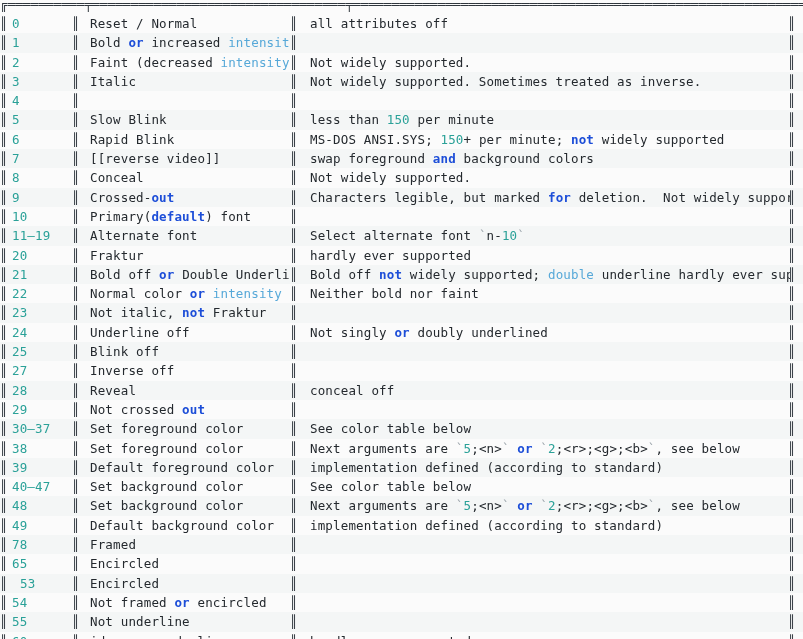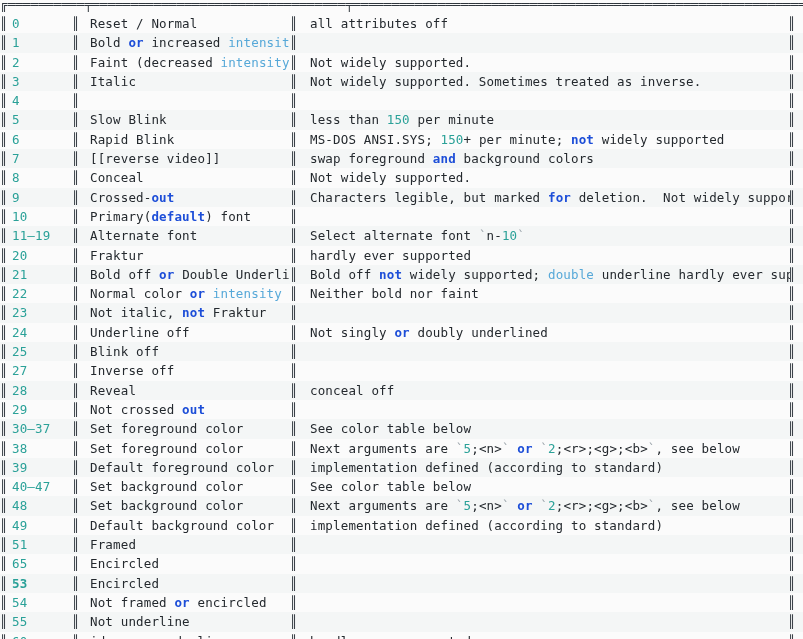--- a/index.html
+++ b/index.html
@@ -125,22 +125,22 @@
       <div class="row stripe"><span class="cell bar bar-0" style="left: 0px;">║</span><span class="cell c-code" style="left: 12px;"><span class="num">25</span></span><span class="cell bar bar-1">║</span><span class="cell c-desc"><span class="txt">Blink off</span></span><span class="cell bar bar-2">║</span><span class="cell c-note"></span><span class="cell bar bar-3">║</span></div>
       <div class="row"><span class="cell bar bar-0" style="left: 0px;">║</span><span class="cell c-code" style="left: 12px;"><span class="num">27</span></span><span class="cell bar bar-1">║</span><span class="cell c-desc"><span class="txt">Inverse off</span></span><span class="cell bar bar-2">║</span><span class="cell c-note"></span><span class="cell bar bar-3">║</span></div>
       <div class="row stripe"><span class="cell bar bar-0" style="left: 0px;">║</span><span class="cell c-code" style="left: 12px;"><span class="num">28</span></span><span class="cell bar bar-1">║</span><span class="cell c-desc"><span class="txt">Reveal</span></span><span class="cell bar bar-2">║</span><span class="cell c-note"><span class="txt">conceal off</span></span><span class="cell bar bar-3">║</span></div>
       <div class="row"><span class="cell bar bar-0" style="left: 0px;">║</span><span class="cell c-code" style="left: 12px;"><span class="num">29</span></span><span class="cell bar bar-1">║</span><span class="cell c-desc"><span class="txt">Not crossed </span><span class="kw">out</span></span><span class="cell bar bar-2">║</span><span class="cell c-note"></span><span class="cell bar bar-3">║</span></div>
       <div class="row stripe"><span class="cell bar bar-0" style="left: 0px;">║</span><span class="cell c-code" style="left: 12px;"><span class="num">30–37</span></span><span class="cell bar bar-1">║</span><span class="cell c-desc"><span class="txt">Set foreground color</span></span><span class="cell bar bar-2">║</span><span class="cell c-note"><span class="txt">See color table below</span></span><span class="cell bar bar-3">║</span></div>
       <div class="row"><span class="cell bar bar-0" style="left: 0px;">║</span><span class="cell c-code" style="left: 12px;"><span class="num">38</span></span><span class="cell bar bar-1">║</span><span class="cell c-desc"><span class="txt">Set foreground color</span></span><span class="cell bar bar-2">║</span><span class="cell c-note"><span class="txt">Next arguments are </span><span class="tick">`</span><span class="num">5</span><span class="txt">;&lt;n&gt;</span><span class="tick">`</span><span class="txt"> </span><span class="kw">or</span><span class="txt"> </span><span class="tick">`</span><span class="num">2</span><span class="txt">;&lt;r&gt;;&lt;g&gt;;&lt;b&gt;</span><span class="tick">`</span><span class="txt">, see below</span></span><span class="cell bar bar-3">║</span></div>
       <div class="row stripe"><span class="cell bar bar-0" style="left: 0px;">║</span><span class="cell c-code" style="left: 12px;"><span class="num">39</span></span><span class="cell bar bar-1">║</span><span class="cell c-desc"><span class="txt">Default foreground color</span></span><span class="cell bar bar-2">║</span><span class="cell c-note"><span class="txt">implementation defined (according to standard)</span></span><span class="cell bar bar-3">║</span></div>
       <div class="row"><span class="cell bar bar-0" style="left: 0px;">║</span><span class="cell c-code" style="left: 12px;"><span class="num">40–47</span></span><span class="cell bar bar-1">║</span><span class="cell c-desc"><span class="txt">Set background color</span></span><span class="cell bar bar-2">║</span><span class="cell c-note"><span class="txt">See color table below</span></span><span class="cell bar bar-3">║</span></div>
       <div class="row stripe"><span class="cell bar bar-0" style="left: 0px;">║</span><span class="cell c-code" style="left: 12px;"><span class="num">48</span></span><span class="cell bar bar-1">║</span><span class="cell c-desc"><span class="txt">Set background color</span></span><span class="cell bar bar-2">║</span><span class="cell c-note"><span class="txt">Next arguments are </span><span class="tick">`</span><span class="num">5</span><span class="txt">;&lt;n&gt;</span><span class="tick">`</span><span class="txt"> </span><span class="kw">or</span><span class="txt"> </span><span class="tick">`</span><span class="num">2</span><span class="txt">;&lt;r&gt;;&lt;g&gt;;&lt;b&gt;</span><span class="tick">`</span><span class="txt">, see below</span></span><span class="cell bar bar-3">║</span></div>
       <div class="row"><span class="cell bar bar-0" style="left: 0px;">║</span><span class="cell c-code" style="left: 12px;"><span class="num">49</span></span><span class="cell bar bar-1">║</span><span class="cell c-desc"><span class="txt">Default background color</span></span><span class="cell bar bar-2">║</span><span class="cell c-note"><span class="txt">implementation defined (according to standard)</span></span><span class="cell bar bar-3">║</span></div>
-      <div class="row stripe"><span class="cell bar bar-0" style="left: 0px;">║</span><span class="cell c-code" style="left: 12px;"><span class="num">51</span></span><span class="cell bar bar-1">║</span><span class="cell c-desc"><span class="txt">Framed</span></span><span class="cell bar bar-2">║</span><span class="cell c-note"></span><span class="cell bar bar-3">║</span></div>
+      <div class="row stripe"><span class="cell bar bar-0" style="left: 0px;">║</span><span class="cell c-code" style="left: 12px;"><span class="num">78</span></span><span class="cell bar bar-1">║</span><span class="cell c-desc"><span class="txt">Framed</span></span><span class="cell bar bar-2">║</span><span class="cell c-note"></span><span class="cell bar bar-3">║</span></div>
       <div class="row"><span class="cell bar bar-0" style="left: 0px;">║</span><span class="cell c-code" style="left: 12px;"><span class="num">65</span></span><span class="cell bar bar-1">║</span><span class="cell c-desc"><span class="txt">Encircled</span></span><span class="cell bar bar-2">║</span><span class="cell c-note"></span><span class="cell bar bar-3">║</span></div>
-      <div class="row stripe"><span class="cell bar bar-0" style="left: 0px;">║</span><span class="cell c-code" style="left: 12px; font-weight: bold;"><span class="num">53</span></span><span class="cell bar bar-1">║</span><span class="cell c-desc"><span class="txt">Encircled</span></span><span class="cell bar bar-2">║</span><span class="cell c-note"></span><span class="cell bar bar-3">║</span></div>
+      <div class="row stripe"><span class="cell bar bar-0" style="left: 0px;">║</span><span class="cell c-code" style="left: 20px;"><span class="num">53</span></span><span class="cell bar bar-1">║</span><span class="cell c-desc"><span class="txt">Encircled</span></span><span class="cell bar bar-2">║</span><span class="cell c-note"></span><span class="cell bar bar-3">║</span></div>
       <div class="row"><span class="cell bar bar-0" style="left: 0px;">║</span><span class="cell c-code" style="left: 12px;"><span class="num">54</span></span><span class="cell bar bar-1">║</span><span class="cell c-desc"><span class="txt">Not framed </span><span class="kw">or</span><span class="txt"> encircled</span></span><span class="cell bar bar-2">║</span><span class="cell c-note"></span><span class="cell bar bar-3">║</span></div>
       <div class="row stripe"><span class="cell bar bar-0" style="left: 0px;">║</span><span class="cell c-code" style="left: 12px;"><span class="num">55</span></span><span class="cell bar bar-1">║</span><span class="cell c-desc"><span class="txt">Not underline</span></span><span class="cell bar bar-2">║</span><span class="cell c-note"></span><span class="cell bar bar-3">║</span></div>
       <div class="row"><span class="cell bar bar-0" style="left: 0px;">║</span><span class="cell c-code" style="left: 12px;"><span class="num">60</span></span><span class="cell bar bar-1">║</span><span class="cell c-desc"><span class="txt">ideogram underline</span></span><span class="cell bar bar-2">║</span><span class="cell c-note"><span class="txt">hardly ever supported</span></span><span class="cell bar bar-3">║</span></div>
     </div>
 
   <div id="bottom-clip"></div>
 </div>
 
 </body></html>

